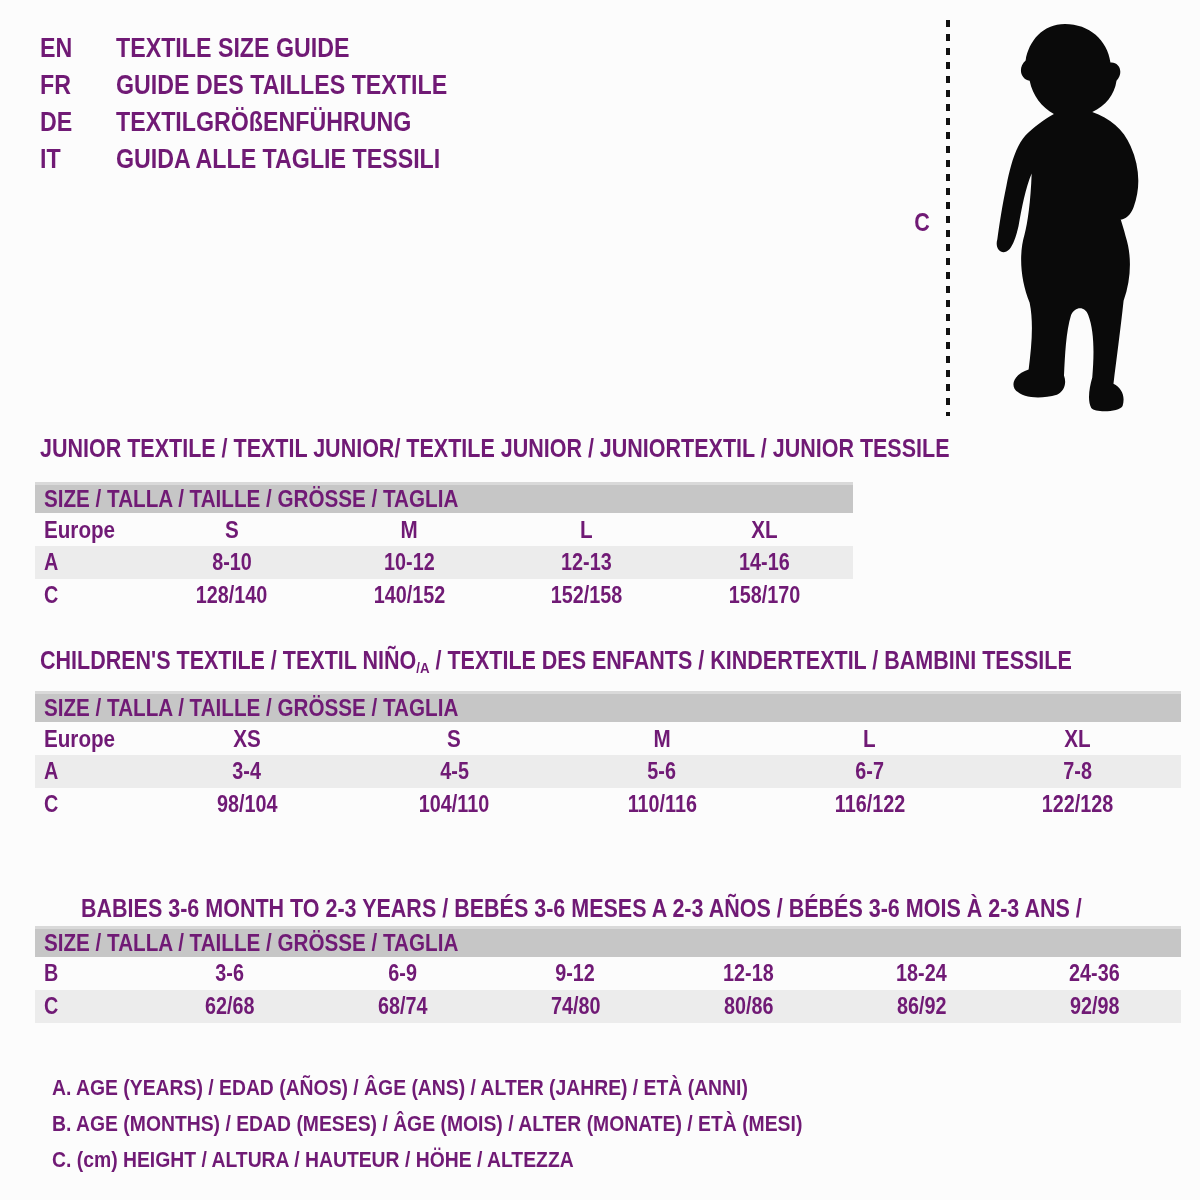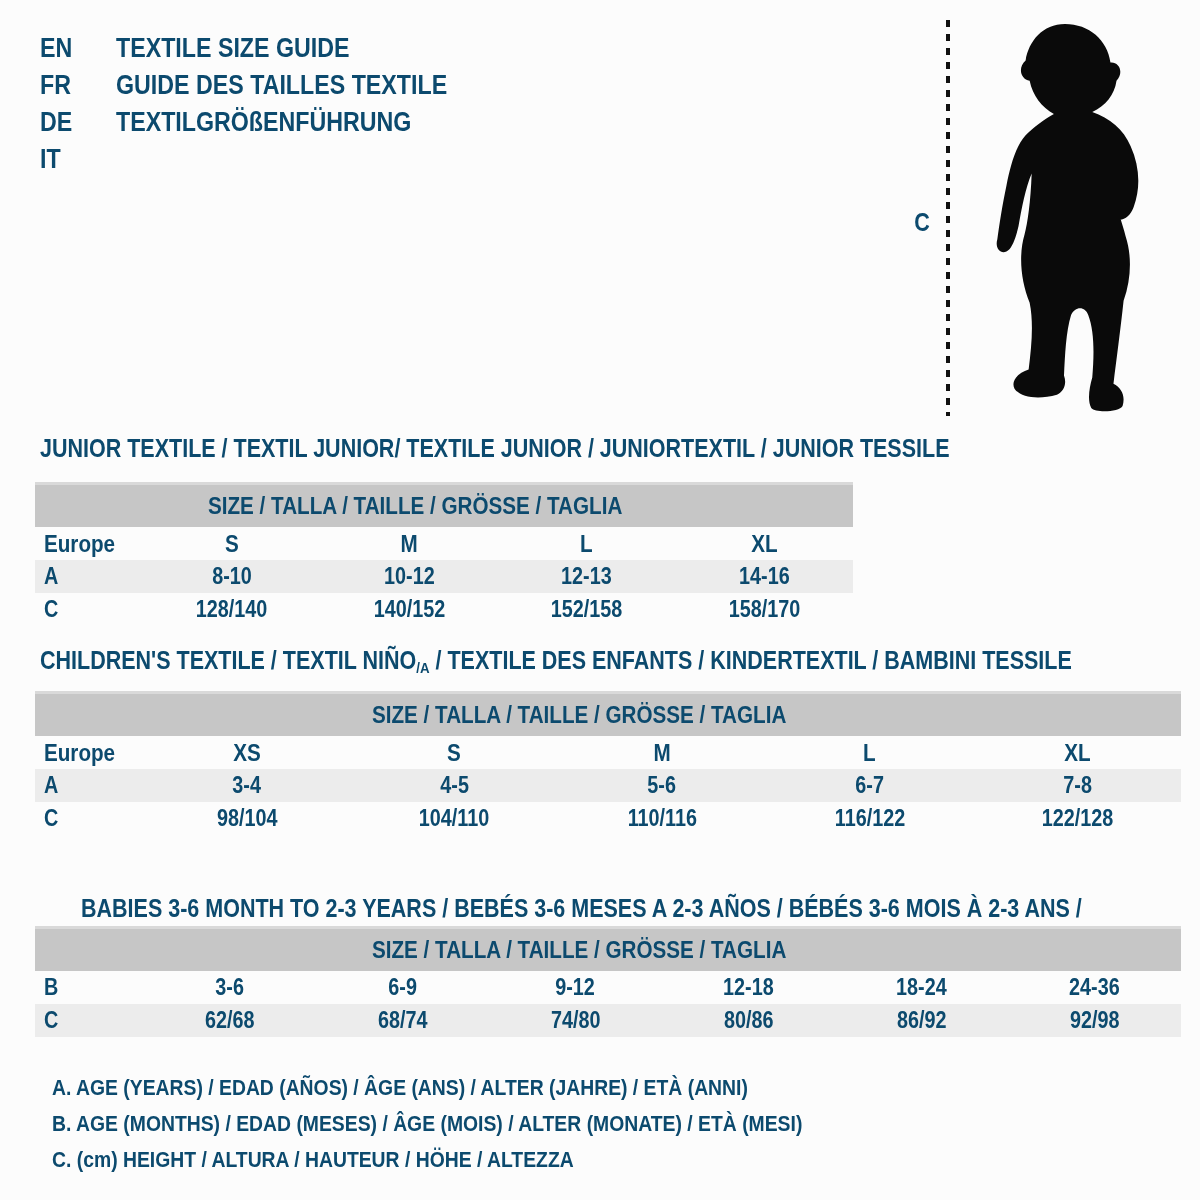--- a/index.html
+++ b/index.html
@@ -1,20 +1,20 @@
 <!DOCTYPE html>
 <html><head>
 <meta charset="utf-8">
 <style>
   html,body { margin:0; padding:0; background:#ffffff; }
   .canvas {
     position:relative; width:1200px; height:1200px;
     background:#fcfcfc; overflow:hidden;
     font-family:"Liberation Sans", sans-serif;
-    font-weight:bold; color:#0c4a6e;
+    font-weight:bold; color:#701a75;
   }
   
   .cx  { display:inline-block; transform:scaleX(0.86); transform-origin:0 50%; white-space:nowrap; }
   .cxc { display:inline-block; transform:scaleX(0.86); transform-origin:50% 50%; white-space:nowrap; }
 
   
   .lang-list { position:absolute; left:40px; top:30px; }
   .lang-row { display:flex; height:37px; align-items:center; font-size:27px; }
   .lang-code { width:76px; }
 
@@ -30,23 +30,23 @@
   #title-babies-1 { left:40px; top:896px;margin-left:41px; }
   #title-babies-2 { left:40px; top:890px; }
   .subA { font-size:0.62em; vertical-align:-0.28em; }
 
   
   .size-table { position:absolute; left:35px; }
   #table-junior   { top:482px; width:818px; }
   #table-children { top:691px; width:1146px; }
   #table-babies   { top:926px; width:1146px; }
   .table-head {
-    height:45px; background:#c6c6c6; box-sizing:border-box;
+    height:31px; background:#c6c6c6; box-sizing:border-box;
     border-top:3px solid #d9d9d9;
-    display:flex; align-items:center; padding-left:9px; font-size:24px;justify-content:center;
+    display:flex; align-items:center; padding-left:9px; font-size:24px;
   }
   .trow { display:grid; align-items:center; height:33px; font-size:23px; }
   #table-junior   .trow { grid-template-columns:108px repeat(4,1fr); }
   #table-children .trow { grid-template-columns:108px repeat(5,1fr); }
   #table-babies   .trow { grid-template-columns:108px repeat(6,1fr); }
   .trow.shaded { background:#ececec; }
   .trow.size-row { font-size:24px; }
   .rlabel { padding-left:9px; text-align:left; }
   .cell { text-align:center; }
 
@@ -67,20 +67,21 @@
     <div class="lang-row">
       <div class="lang-code"><span class="cx">FR</span></div>
       <div><span class="cx">GUIDE DES TAILLES TEXTILE</span></div>
     </div>
     <div class="lang-row">
       <div class="lang-code"><span class="cx">DE</span></div>
       <div><span class="cx">TEXTILGRÖßENFÜHRUNG</span></div>
     </div>
     <div class="lang-row">
       <div class="lang-code"><span class="cx">IT</span></div>
+      <div><span class="cx">GUIDA ALLE TAGLIE TESSILI</span></div>
     </div>
   </div>
 
   <svg class="measure-line" width="8" height="400" viewBox="0 0 8 400">
     <line x1="4" y1="2" x2="4" y2="398" stroke="#111" stroke-width="4" stroke-dasharray="7 7"></line>
   </svg>
   <div class="measure-label"><span class="cxc">C</span></div>
   <svg class="silhouette" width="186" height="404" viewBox="0 0 180 400">
     <path fill="#0a0a0a" d="M 90 10
       C 114 10 132 26 135 48

